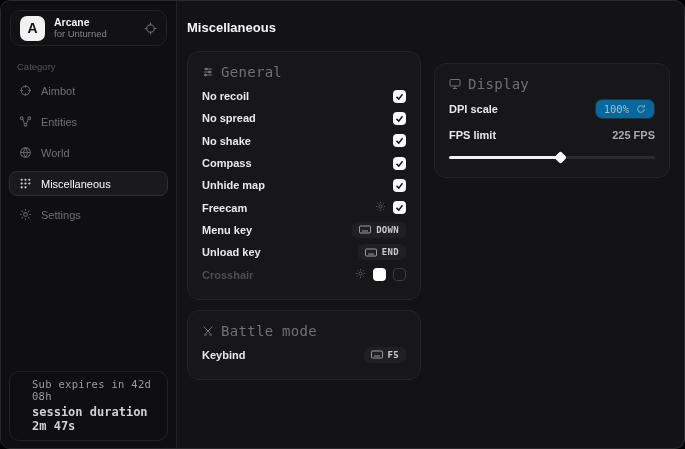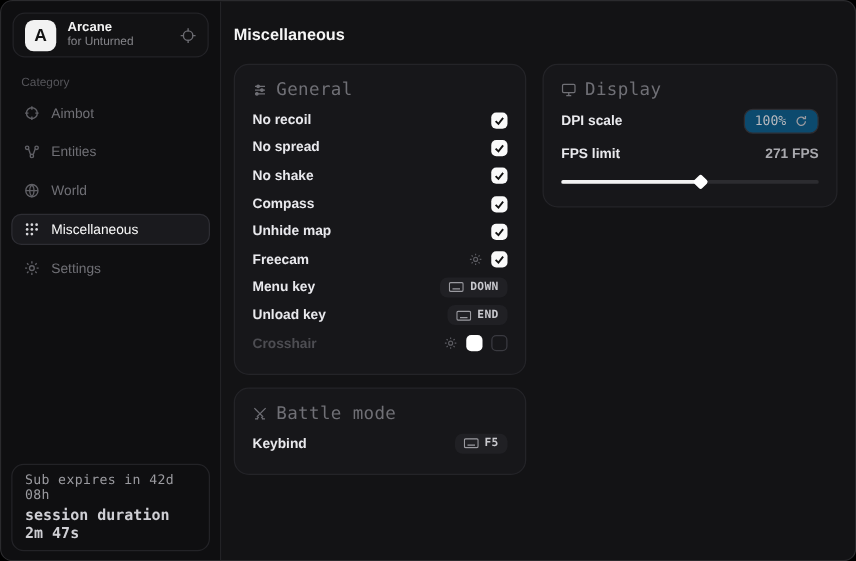--- a/index.html
+++ b/index.html
@@ -34,69 +34,69 @@
   .nav-item{
     height:25px;display:flex;align-items:center;gap:9px;
     padding:0 8px;border:1px solid transparent;border-radius:8px;
     font-size:11px;color:#707076;cursor:default;
   }
   .nav-item .nicon{width:14px;display:flex;justify-content:center;color:#606066;}
   .nav-item.active{background:#1a1a1e;border-color:#2d2d33;color:#fafafa;}
   .nav-item.active .nicon{color:#d8d8dc;}
   .sub-box{
     position:absolute;left:8px;right:8px;bottom:7px;
-    border:1px solid #232327;border-radius:10px;padding:6px 10px 7px 10px;
+    border:1px solid #232327;border-radius:10px;padding:6px 10px 7px 22px;
     font-family:"DejaVu Sans Mono",monospace;
   }
   .sub-line1{font-size:10.5px;color:#9b9ba0;letter-spacing:.3px;}
   .sub-line2{font-size:12px;color:#cfcfd4;margin-top:3px;font-weight:bold;}
   
   .main{position:absolute;left:177px;top:0;right:0;bottom:0;padding:19px 14px 0 9px;}
   .page-title{font-size:13px;font-weight:bold;color:#f5f5f5;}
   .tabs{margin-top:11px;display:flex;}
   .tab{
     background:#252529;border-radius:8px;padding:5px 11px;
     font-size:10.5px;color:#e8e8ec;cursor:default;
   }
   .cols{display:flex;gap:13px;margin-top:16px;align-items:flex-start;}
   .col-left{width:235px;display:flex;flex-direction:column;gap:10px;}
-  .col-right{width:237px;}
+  .col-right{width:237px;margin-top:12px;}
   .panel{
     background:#17171a;border:1px solid #242428;border-radius:12px;
     padding:11px 14px 13px 14px;
   }
   .panel-head{
     display:flex;align-items:center;gap:7px;
     font-family:"DejaVu Sans Mono",monospace;font-size:14px;color:#707076;
     margin-bottom:4px;height:18px;letter-spacing:.3px;
   }
   .panel-head .picon{display:flex;color:#707076;}
   .row{height:22.3px;display:flex;align-items:center;justify-content:space-between;}
   .row-label{font-size:11px;font-weight:bold;color:#e9e9ed;}
   .row-label.dim{color:#4d4d52;}
-  .controls{display:flex;align-items:center;gap:7px;}
+  .controls{display:flex;align-items:flex-start;gap:7px;}
   .gear{color:#5c5c62;font-size:12px;line-height:1;display:flex;}
   .checkbox{
     width:13px;height:13px;border-radius:4px;display:flex;
     align-items:center;justify-content:center;
   }
   .checkbox.checked{background:#fafafa;}
   .checkbox.unchecked{border:1.5px solid #3a3a40;background:transparent;}
   .swatch{width:13px;height:13px;border-radius:4px;background:#ffffff;}
   .keybadge{
     display:flex;align-items:center;gap:5px;background:#202024;
     border-radius:6px;padding:3px 7px;font-size:9px;font-weight:bold;
     color:#c9c9ce;font-family:"DejaVu Sans Mono",monospace;letter-spacing:.3px;
   }
   .keybadge .kicon{display:flex;color:#9a9aa0;}
   
   .d-row{height:24px;display:flex;align-items:center;justify-content:space-between;margin-top:2px;}
   .dpi-badge{
     display:flex;align-items:center;gap:7px;border:1px solid #2e2e33;
-    background:#0c4a6e;border-radius:7px;padding:3px 8px;
+    background:#0369a1;border-radius:7px;padding:3px 8px;
     font-size:10.5px;color:#b9b9be;font-family:"DejaVu Sans Mono",monospace;
   }
   .dpi-badge .ricon{display:flex;color:#9a9aa0;}
   .fps-value{font-size:11px;font-weight:bold;color:#a9a9ae;}
   .slider{position:relative;height:14px;margin-top:3px;}
   .slider-track{position:absolute;left:0;right:0;top:6px;height:3px;border-radius:2px;background:#2c2c30;}
   .slider-fill{position:absolute;left:0;top:6px;height:3px;border-radius:2px;background:#f2f2f2;}
   .slider-thumb{
     position:absolute;top:3px;width:9px;height:9px;background:#ffffff;
     transform:translateX(-4px) rotate(45deg);border-radius:2px;
@@ -376,21 +376,21 @@
                 <svg width="10" height="10" viewBox="0 0 24 24" fill="none" stroke="currentColor" stroke-width="2.5">
                   <path d="M20 12a8 8 0 1 1-2.3-5.6"></path>
                     <polyline points="20 2 20 7 15 7" fill="none"></polyline>
                 </svg>
               </span>
             </div>
           </div>
 
           <div class="d-row">
             <span class="row-label">FPS limit</span>
-            <span class="fps-value">271 FPS</span>
+            <span class="fps-value">225 FPS</span>
           </div>
           <div class="slider">
             <div class="slider-track"></div>
             <div class="slider-fill" style="width: 54%;"></div>
             <div class="slider-thumb" style="left: 54%;"></div>
           </div>
         </div>
       </div>
     </div>
   </div>

